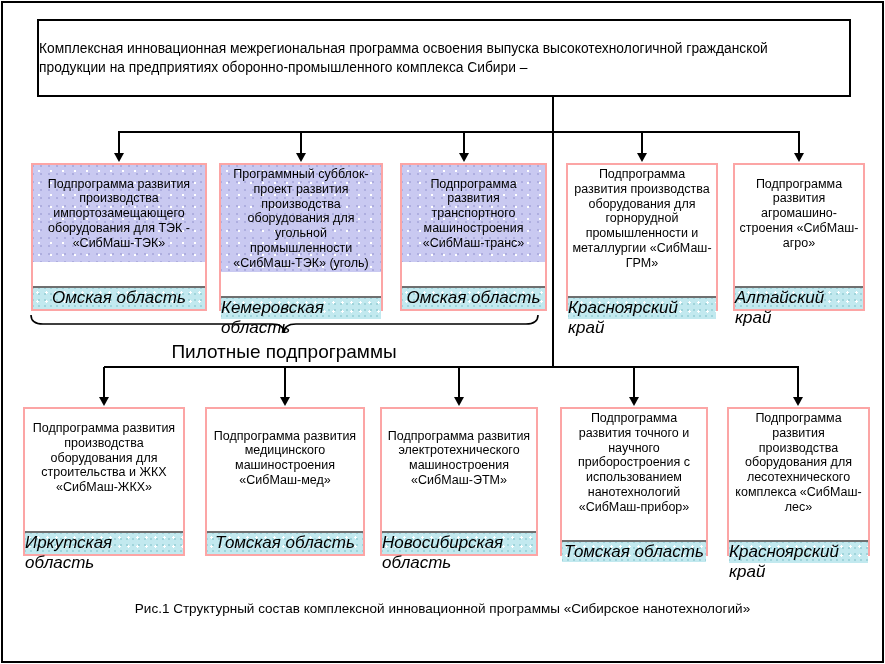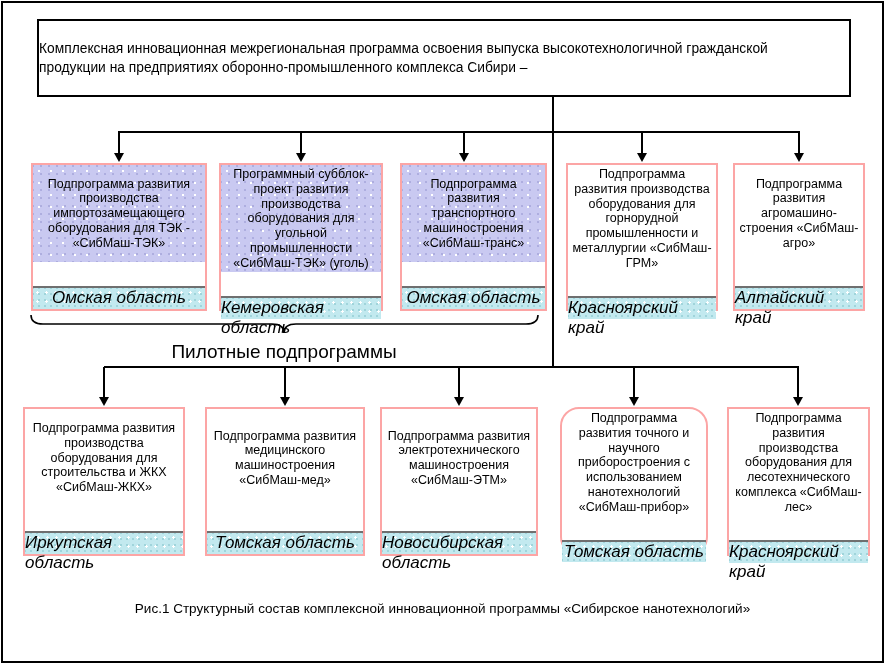--- a/index.html
+++ b/index.html
@@ -125,21 +125,21 @@
     <div class="strip">
         <span>Томская область</span>
       </div>
   </div>
   <div class="pbox" style="left:380px;top:407px;width:158px;height:149px;">
     <div class="body">Подпрограмма развития электротехнического машиностроения «СибМаш-ЭТМ»</div>
     <div class="strip">
         <span>Новосибирская область</span>
       </div>
   </div>
-  <div class="pbox" style="left:560px;top:407px;width:148px;height:149px;border-radius:19px;">
+  <div class="pbox" style="left:560px;top:407px;width:148px;height:149px;">
     <div class="body">Подпрограмма развития точного и научного приборостроения с использованием нанотехнологий «СибМаш-прибор»</div>
     <div class="strip">
         <span>Томская область</span>
       </div>
   </div>
   <div class="pbox" style="left:727px;top:407px;width:143px;height:149px;">
     <div class="body">Подпрограмма развития производства оборудования для лесотехнического комплекса «СибМаш-лес»</div>
     <div class="strip">
         <span>Красноярский край</span>
       </div>

